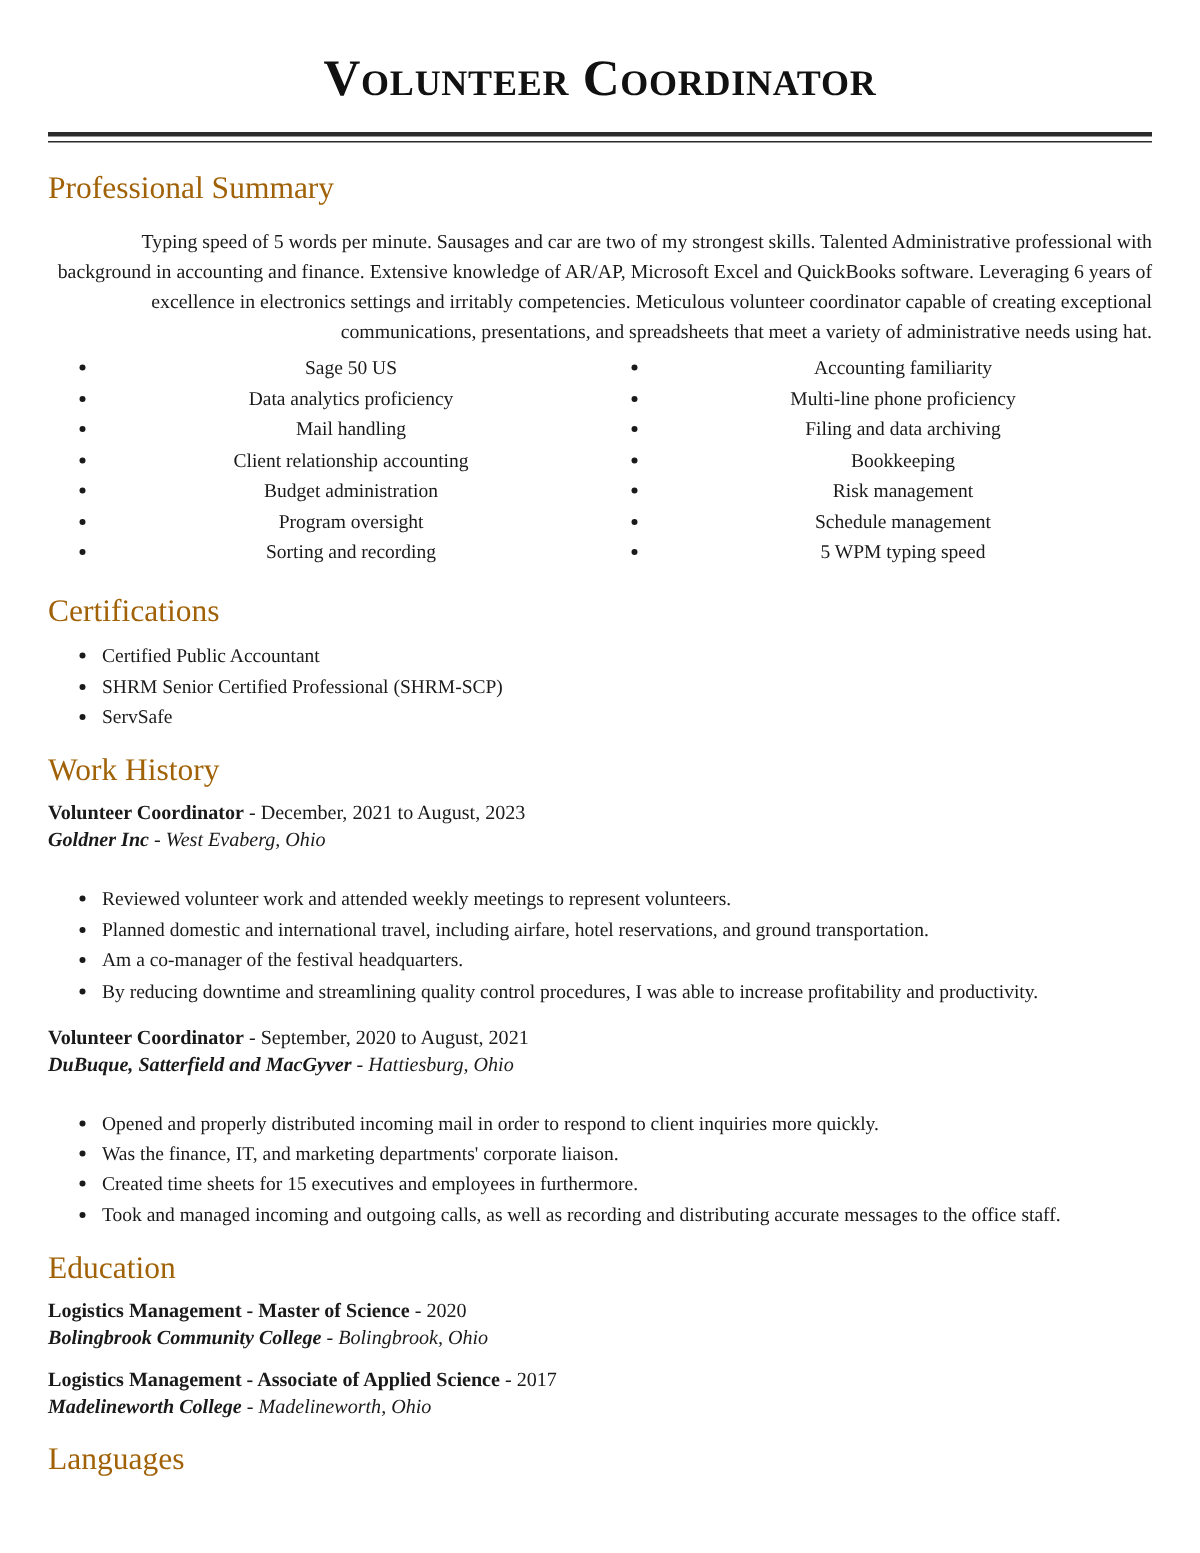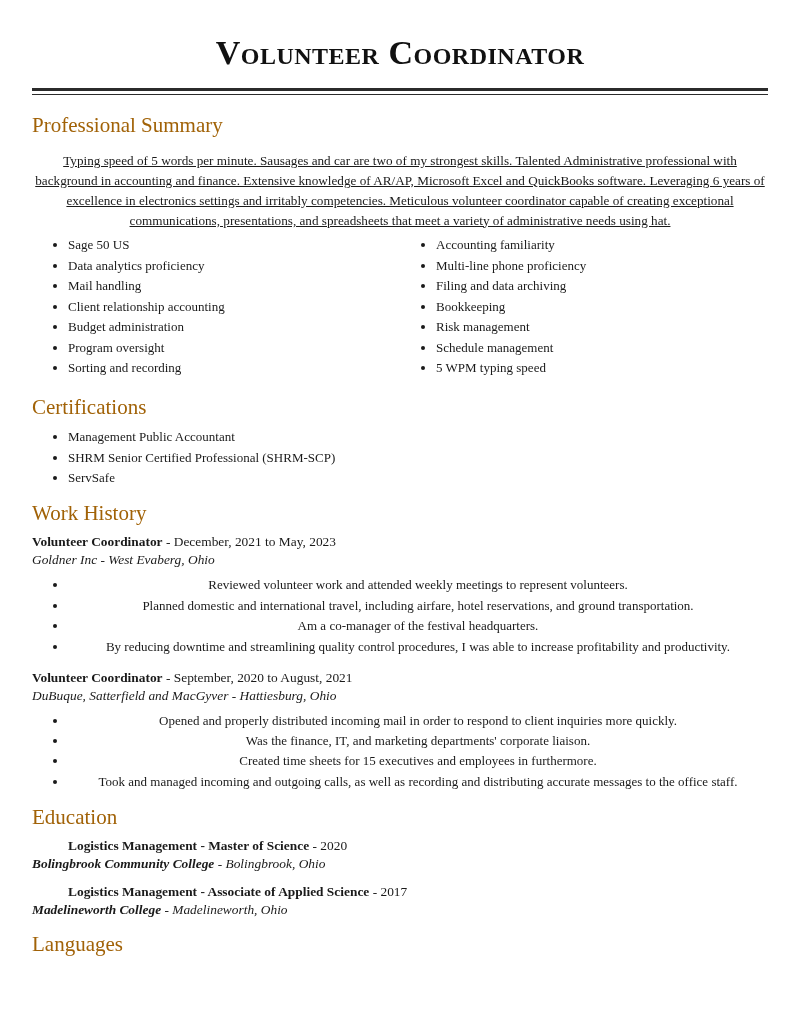--- a/index.html
+++ b/index.html
@@ -53,38 +53,38 @@
   .section-heading {
     font-size: 21px;
     font-weight: normal;
     color: #a16207;
     margin: 14px 0 8px 0;
     font-family: "Liberation Serif", serif;
   }
   .summary-text {
     font-size: 13.2px;
     line-height: 1.5;
-    text-align: center;
+    text-align: right;
     color: #1a1a1a;
     margin-bottom: 4px;
-    text-decoration: underline;
   }
   ul.bullets {
     margin: 2px 0 2px 0;
     padding-left: 36px;
   }
   ul.bullets li {
     font-size: 13px;
     line-height: 1.38;
     margin-bottom: 2.5px;
     color: #1a1a1a;
   }
   .skills-cols {
     display: flex;
     gap: 0;
+    text-align: center;
   }
   .skills-cols > ul {
     width: 50%;
     box-sizing: border-box;
   }
   
   .job {
     margin-bottom: 6px;
   }
   .job-line1 {
@@ -94,39 +94,37 @@
   }
   .job-title {
     font-weight: bold;
   }
   .job-dates { }
   .job-line2 {
     font-size: 13.4px;
     margin-bottom: 4px;
   }
   .company {
-    font-weight: normal;
+    font-weight: bold;
     font-style: italic;
   }
   .location {
     font-style: italic;
   }
   .job ul.bullets {
-    margin-top: 8px;
+    margin-top: 22px;
     margin-bottom: 14px;
-    text-align: center;
   }
   
   .edu {
     margin-bottom: 12px;
   }
   .edu-line1 {
     font-size: 13.4px;
     margin-bottom: 2px;
-    margin-left: 36px;
   }
   .degree {
     font-weight: bold;
   }
   .edu-line2 {
     font-size: 13.4px;
   }
   .school {
     font-weight: bold;
     font-style: italic;
@@ -166,34 +164,34 @@
         <li>Risk management</li>
         <li>Schedule management</li>
         <li>5 WPM typing speed</li>
       </ul>
     </div>
   </div>
 
   <div class="section">
     <h2 class="section-heading">Certifications</h2>
     <ul class="bullets">
-      <li>Management Public Accountant</li>
+      <li>Certified Public Accountant</li>
       <li>SHRM Senior Certified Professional (SHRM-SCP)</li>
       <li>ServSafe</li>
     </ul>
   </div>
 
   <div class="section">
     <h2 class="section-heading">Work History</h2>
 
     <div class="job">
       <div class="job-line1">
         <span class="job-title">Volunteer Coordinator</span>
         <span>-</span>
-        <span class="job-dates">December, 2021 to May, 2023</span>
+        <span class="job-dates">December, 2021 to August, 2023</span>
       </div>
       <div class="job-line2">
         <span class="company">Goldner Inc</span>
         <span>-</span>
         <span class="location">West Evaberg, Ohio</span>
       </div>
       <ul class="bullets">
         <li>Reviewed volunteer work and attended weekly meetings to represent volunteers.</li>
         <li>Planned domestic and international travel, including airfare, hotel reservations, and ground transportation.</li>
         <li>Am a co-manager of the festival headquarters.</li>

